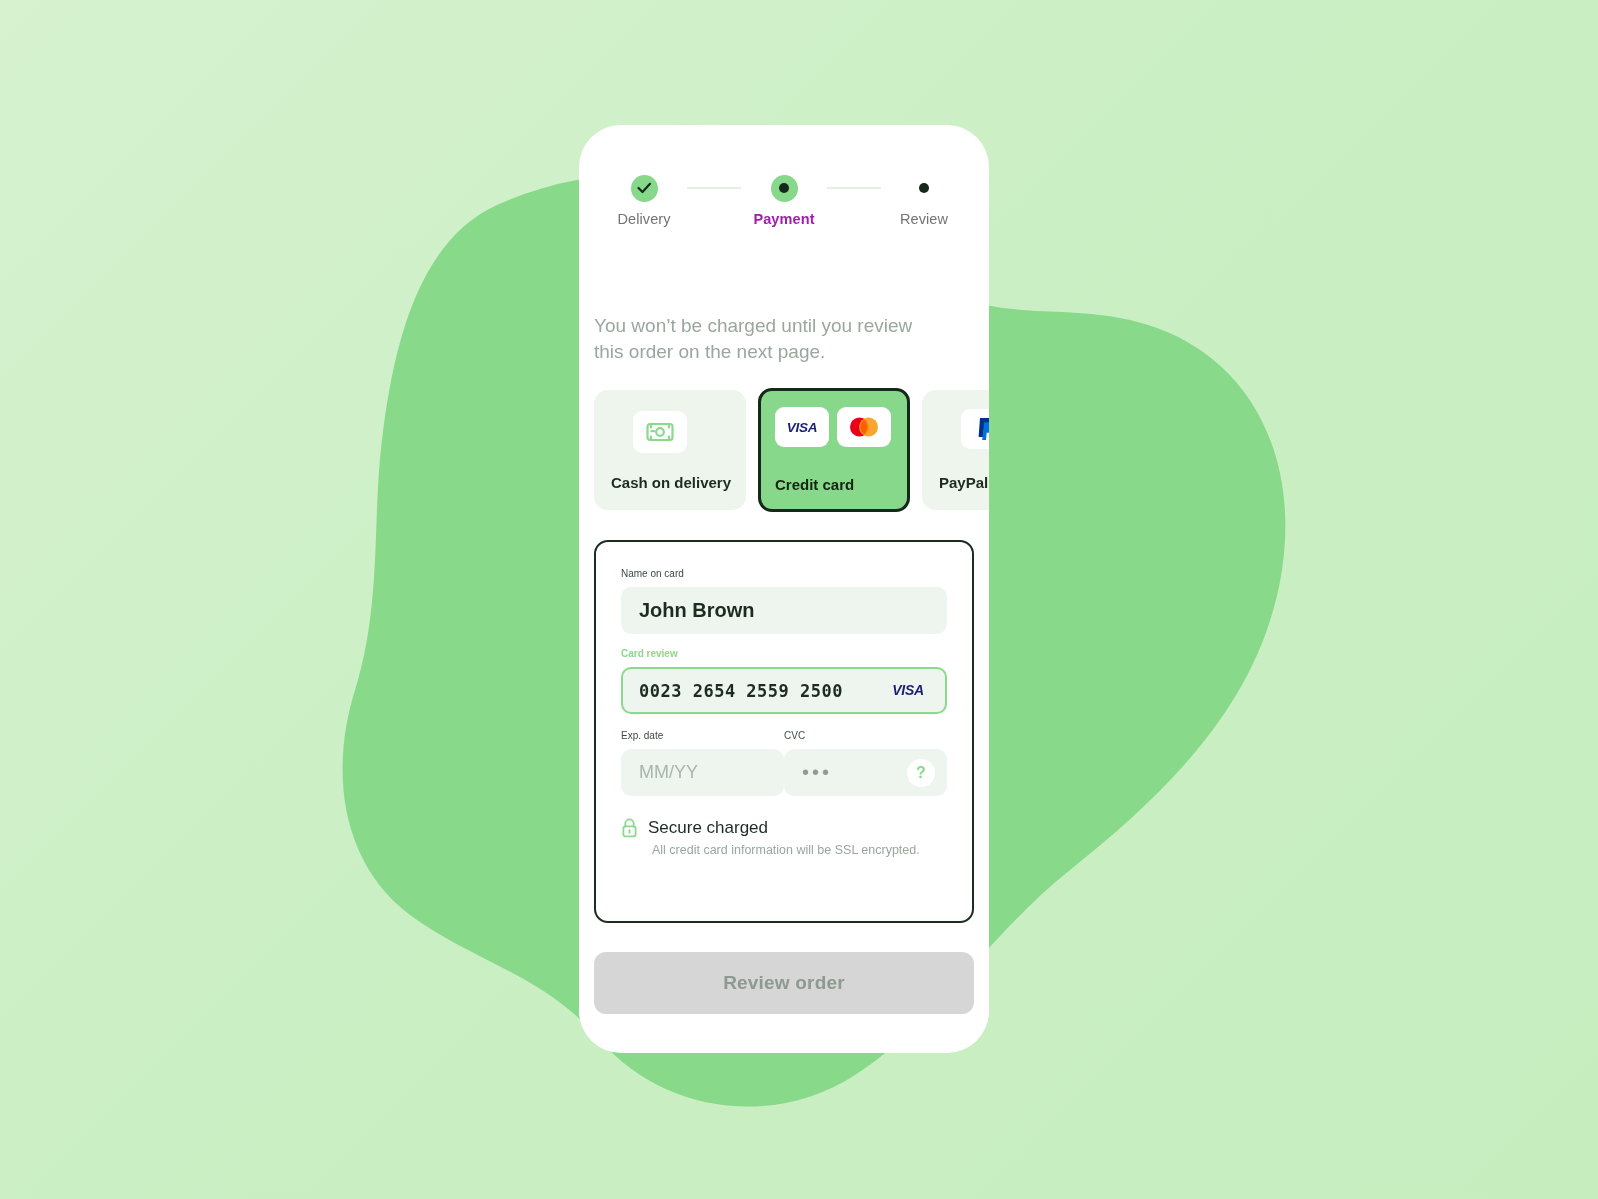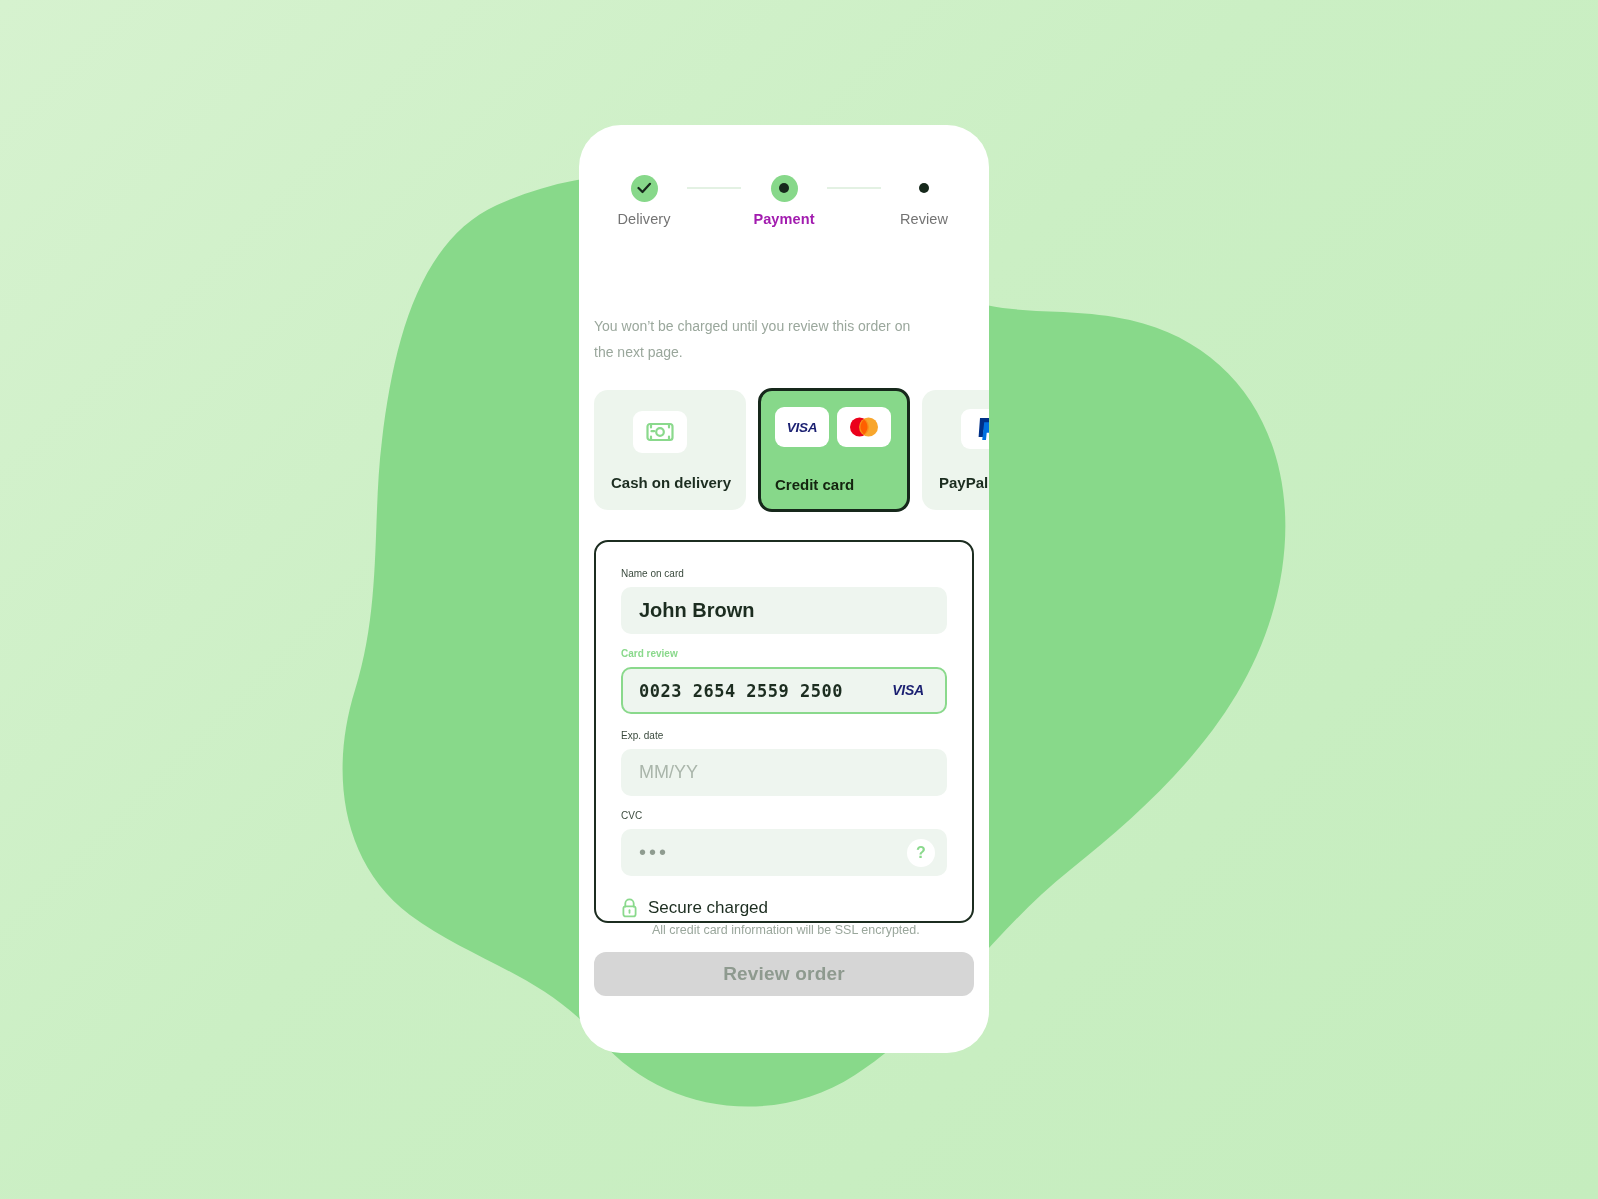--- a/index.html
+++ b/index.html
@@ -126,21 +126,21 @@
     font-size: 29px;
     font-weight: bold;
     color: #1c2d20;
     letter-spacing: -0.4px;
   }
   #page-subtitle {
     position: absolute;
     left: 15px;
     top: 188px;
     width: 336px;
-    font-size: 14px;
+    font-size: 19px;
     line-height: 26px;
     color: #9aa79c;
   }
 
   
   #methods {
     position: absolute;
     left: 15px;
     top: 265px;
     width: 400px;
@@ -256,22 +256,20 @@
   }
   .input-placeholder.dots {
     font-size: 20px;
     letter-spacing: 3px;
     color: #8f9c90;
   }
   #field-name { margin-bottom: 14px; }
   #field-number { margin-bottom: 16px; }
   #two-col {
     display: flex;
-    gap: 14px;
-    flex-direction: column;
   }
   .col {
     flex: 1 1 0;
   }
   .visa-in-field {
     position: absolute;
     right: 16px;
     top: 50%;
     transform: translateY(-50%);
   }
@@ -311,21 +309,21 @@
     font-size: 12.5px;
     color: #9aa79c;
   }
 
   
   #cta {
     position: absolute;
     left: 15px;
     top: 827px;
     width: 380px;
-    height: 44px;
+    height: 62px;
     background: #d6d6d6;
     border: none;
     border-radius: 12px;
     font-family: "Liberation Sans", sans-serif;
     font-size: 19px;
     font-weight: bold;
     color: #8e9a8f;
     letter-spacing: 0.2px;
   }
 </style>

